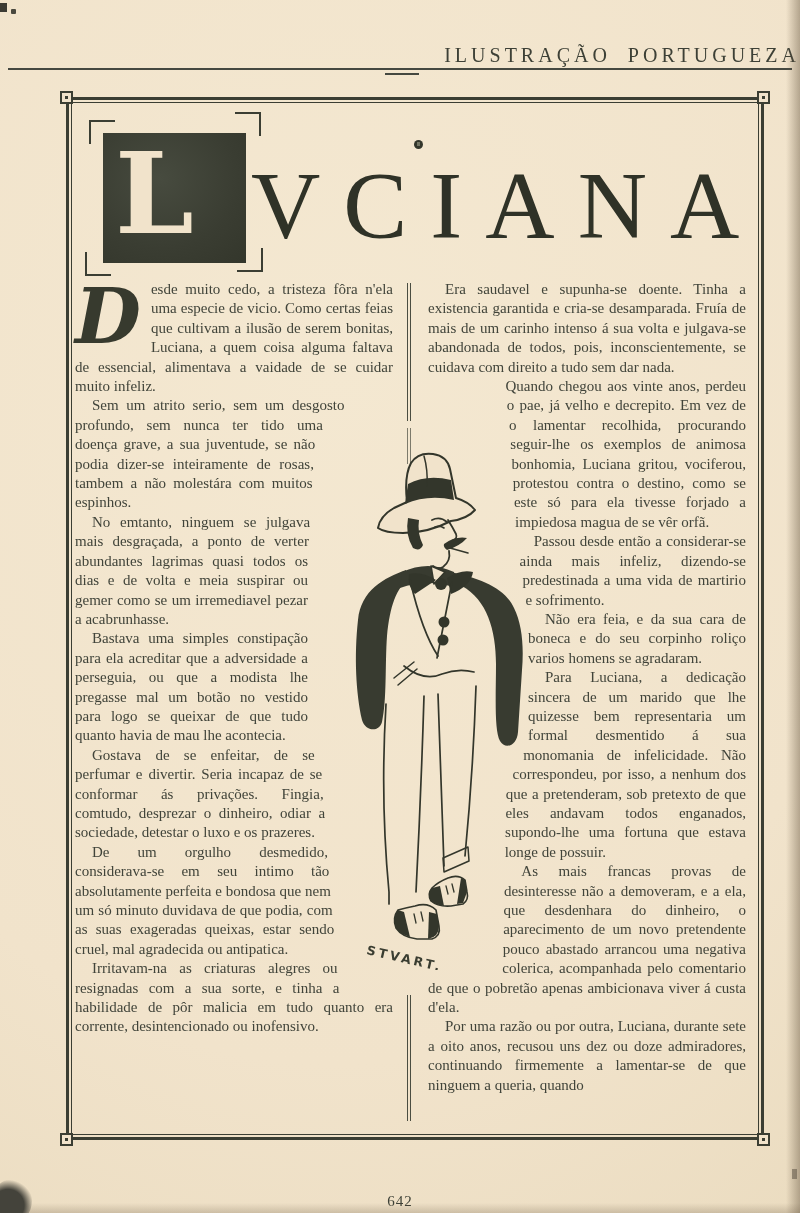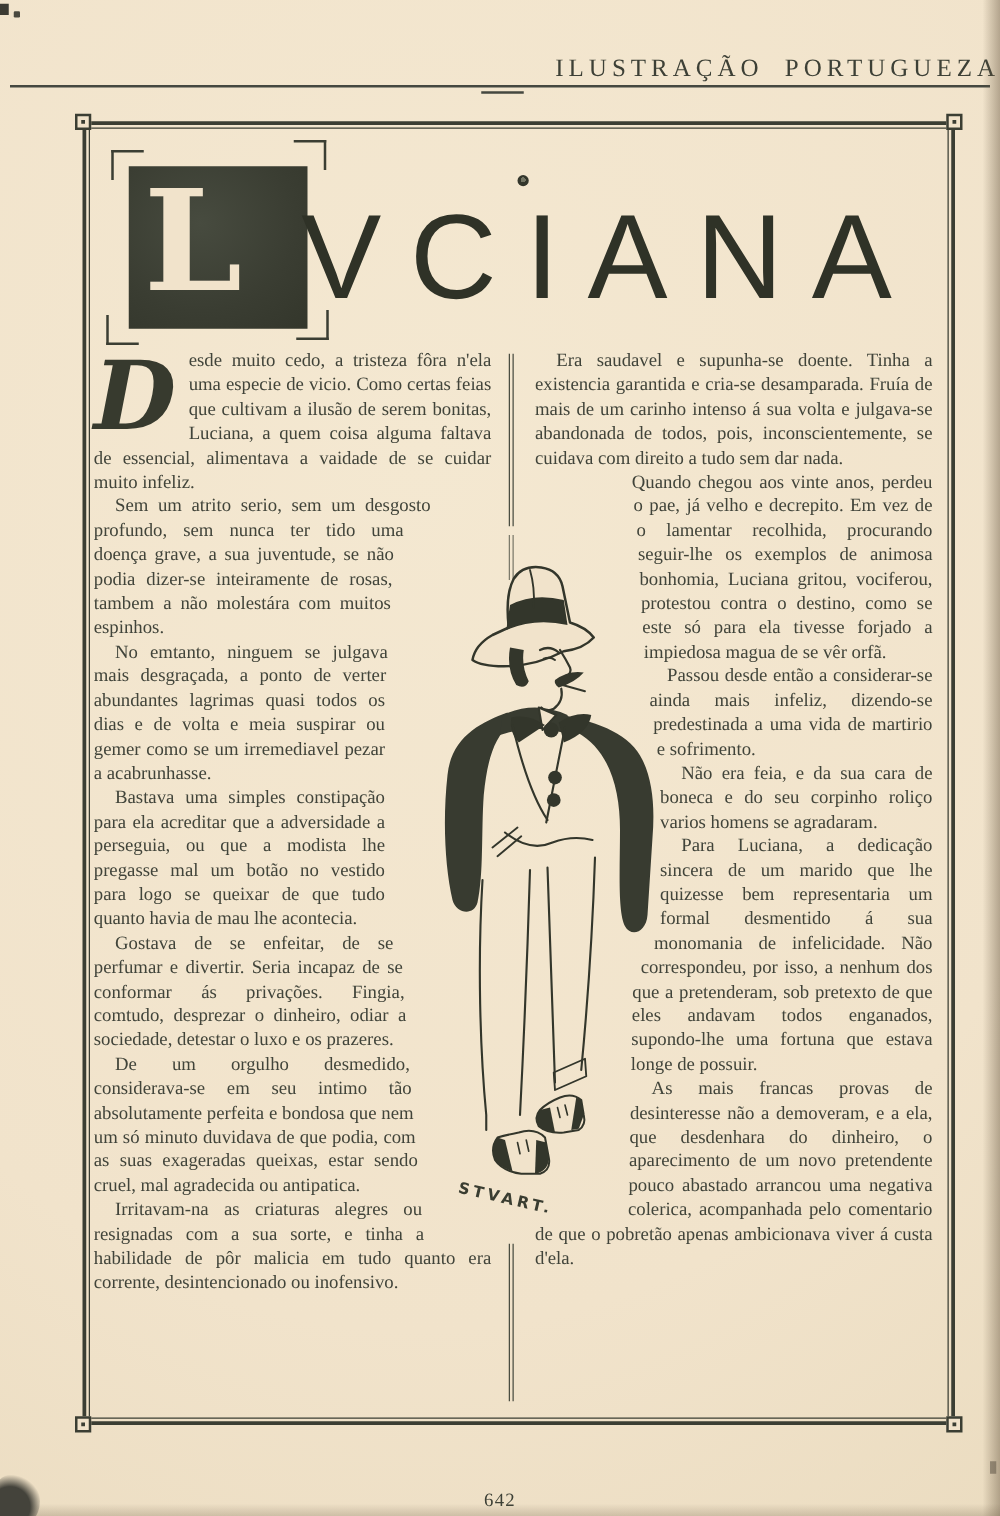--- a/index.html
+++ b/index.html
@@ -58,22 +58,22 @@
   .bracket{position:absolute;width:24px;height:22px;}
   .bracket.tl{left:20px;top:20px;border-left:2px solid #3b3e33;border-top:2px solid #3b3e33;}
   .bracket.tr{left:166px;top:12px;border-right:2px solid #3b3e33;border-top:2px solid #3b3e33;}
   .bracket.bl{left:16px;top:152px;border-left:2px solid #3b3e33;border-bottom:2px solid #3b3e33;}
   .bracket.br{left:168px;top:148px;border-right:2px solid #3b3e33;border-bottom:2px solid #3b3e33;}
   .title-dot{
     position:absolute;left:345px;top:40px;width:9px;height:9px;border-radius:50%;
     background:radial-gradient(circle at 50% 42%, #737564 0 2px, #33362b 2px);
   }
   .title-rest{
-    position:absolute;left:172px;top:58px;
-    font-family:Liberation Sans, sans-serif;font-size:96px;line-height:1;
+    position:absolute;left:182px;top:58px;
+    font-family:Liberation Serif, serif;font-size:96px;line-height:1;
     letter-spacing:23px;color:#2f3227;white-space:nowrap;
   }
 
   
   .columns{
     position:absolute;left:6px;top:180px;width:671px;
     display:flex;
     font-size:15px;line-height:19.4px;text-align:justify;
   }
   .col{width:318px;}
@@ -183,20 +183,21 @@
       </div>
 
       <div class="col">
         <p>Era saudavel e supunha-se doente. Tinha a existencia garantida e cria-se desamparada. Fruía de mais de um carinho intenso á sua volta e julgava-se abandonada de todos, pois, inconscientemente, se cuidava com direito a tudo sem dar nada.</p>
         <div class="cutout cutout-left"></div>
         <p>Quando chegou aos vinte anos, perdeu o pae, já velho e decrepito. Em vez de o lamentar recolhida, procurando seguir-lhe os exemplos de animosa bonhomia, Luciana gritou, vociferou, protestou contra o destino, como se este só para ela tivesse forjado a impiedosa magua de se vêr orfã.</p>
         <p>Passou desde então a considerar-se ainda mais infeliz, dizendo-se predestinada a uma vida de martirio e sofrimento.</p>
         <p>Não era feia, e da sua cara de boneca e do seu corpinho roliço varios homens se agradaram.</p>
         <p>Para Luciana, a dedicação sincera de um marido que lhe quizesse bem representaria um formal desmentido á sua monomania de infelicidade. Não correspondeu, por isso, a nenhum dos que a pretenderam, sob pretexto de que eles andavam todos enganados, supondo-lhe uma fortuna que estava longe de possuir.</p>
         <p>As mais francas provas de desinteresse não a demoveram, e a ela, que desdenhara do dinheiro, o aparecimento de um novo pretendente pouco abastado arrancou uma negativa colerica, acompanhada pelo comentario de que o pobretão apenas ambicionava viver á custa d'ela.</p>
+        <p>Por uma razão ou por outra, Luciana, durante sete a oito anos, recusou uns dez ou doze admiradores, continuando firmemente a lamentar-se de que ninguem a queria, quando</p>
       </div>
     </div>
 
     <svg class="illustration" viewBox="0 0 180 530" xmlns="http://www.w3.org/2000/svg">
       <g stroke="#33362b" stroke-width="2" fill="none" stroke-linecap="round" stroke-linejoin="round">
 
         <path fill="#383b30" stroke="none" d="M58 130 C36 138 13 150 10 180 C6 216 8 254 14 280 C17 291 31 293 34 282 C39 260 37 224 39 196 C42 166 48 148 62 138 Z"></path>
         <path fill="#383b30" stroke="none" d="M102 132 C132 138 157 148 166 168 C174 184 176 206 174 230 L170 292 C169 306 157 310 152 301 C146 290 148 254 148 224 C148 190 139 160 114 146 L100 138 Z"></path>
         <path fill="#383b30" stroke="none" d="M54 132 Q80 120 106 132 L108 148 Q80 138 52 148 Z"></path>
 

